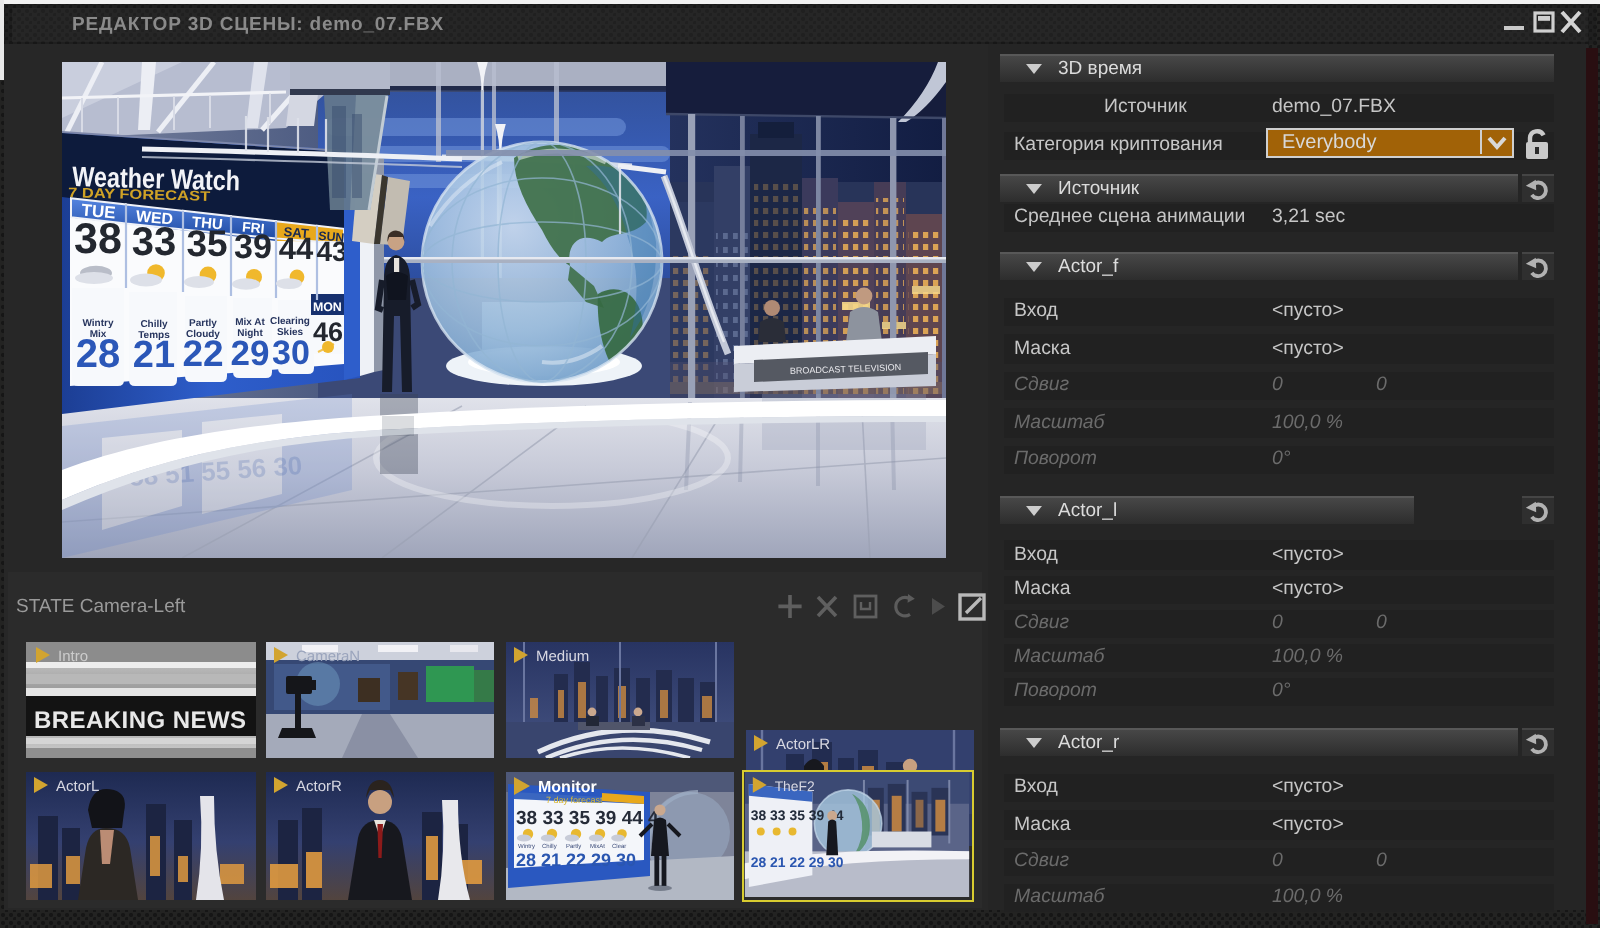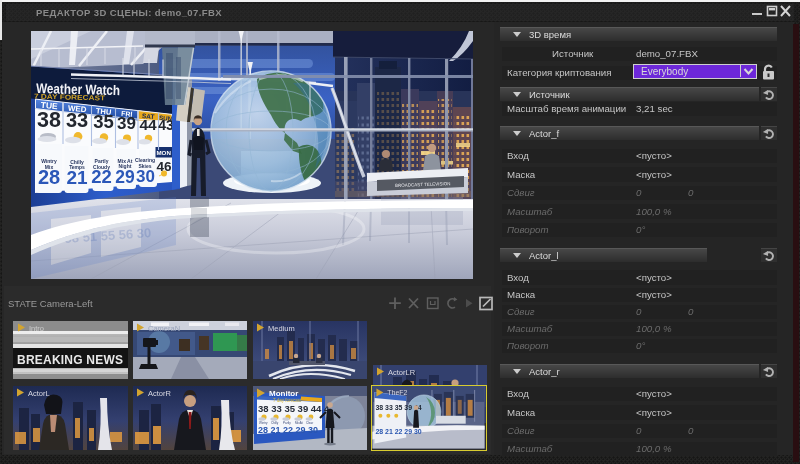--- a/index.html
+++ b/index.html
@@ -748,42 +748,42 @@
   .dim{color:#6b6b6b;font-style:italic;}
 </style>
 
 <div class="hdr" style="top:27px;width:277px;">
     <div class="tri"></div>
     <div class="htx">3D время</div>
   </div>
 <div class="lbl" style="top:48px;margin-left:45px;">Источник</div>
 <div class="val" style="top:48px;">demo_07.FBX</div>
 <div class="lbl" style="top:67px;">Категория криптования</div>
-<div class="abs" style="left:633px;top:64px;width:124px;height:15px;background:#6d28d9;border:1.5px solid #cfcfcf;box-sizing:border-box;padding-left:24px;">
+<div class="abs" style="left:633px;top:64px;width:124px;height:15px;background:#a16207;border:1.5px solid #cfcfcf;box-sizing:border-box;padding-left:24px;">
   <div class="abs" style="left:7px;top:1px;font-size:10px;color:#d8d8d8;">Everybody</div>
   <div class="abs" style="right:15px;top:0;width:1.5px;height:12px;background:#cfcfcf;"></div>
   <svg class="abs" style="right:2px;top:2px;" width="11" height="9" viewBox="0 0 11 9">
       <path d="M1.5,2 L5.5,6.5 L9.5,2" fill="none" stroke="#d8d8d8" stroke-width="2"></path>
     </svg>
 </div>
 <svg class="abs" style="left:761px;top:63px;" width="15" height="17" viewBox="0 0 15 17">
   <path d="M4,8 V6 A3.6,3.6 0 0 1 10.8,4.6" fill="none" stroke="#c9c9c9" stroke-width="2.2"></path>
   <rect x="2" y="8" width="11" height="8.5" rx="1" fill="#c9c9c9"></rect>
   <rect x="6.5" y="10.5" width="2" height="3.5" fill="#2a2a2a"></rect>
 </svg>
 
 <div class="hdr" style="top:87px;width:259px;">
     <div class="tri"></div>
     <div class="htx">Источник</div>
   </div>
 <div class="rbtn" style="top:87px;"><svg width="16" height="14" viewBox="0 0 16 14">
       <path d="M5.3,4.4 A3.9,3.9 0 1 1 4.9,9.4" fill="none" stroke="#b2b2b2" stroke-width="1.9"></path>
       <path d="M1.9,4.9 L6.9,1.9 L7.1,7.1 Z" fill="#b2b2b2"></path>
     </svg></div>
-<div class="lbl" style="top:103px;">Масштаб время анимации</div>
+<div class="lbl" style="top:103px;">Среднее сцена анимации</div>
 <div class="val" style="top:103px;">3,21 sec</div>
 
 <div class="hdr" style="top:126px;width:259px;">
     <div class="tri"></div>
     <div class="htx">Actor_f</div>
   </div>
 <div class="rbtn" style="top:126px;"><svg width="16" height="14" viewBox="0 0 16 14">
       <path d="M5.3,4.4 A3.9,3.9 0 1 1 4.9,9.4" fill="none" stroke="#b2b2b2" stroke-width="1.9"></path>
       <path d="M1.9,4.9 L6.9,1.9 L7.1,7.1 Z" fill="#b2b2b2"></path>
     </svg></div>

